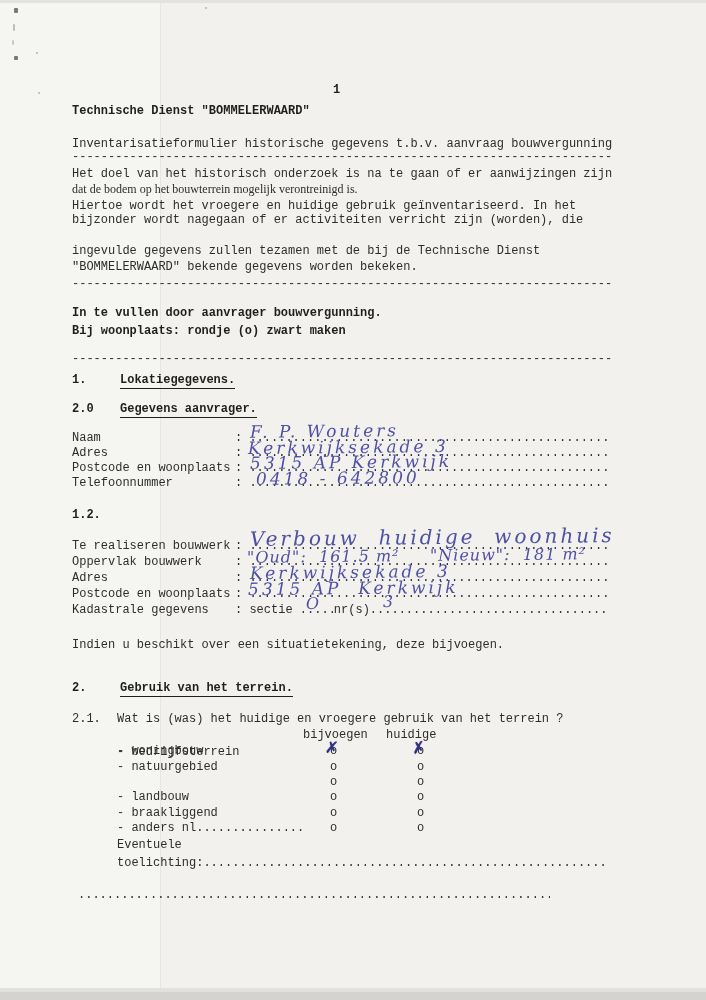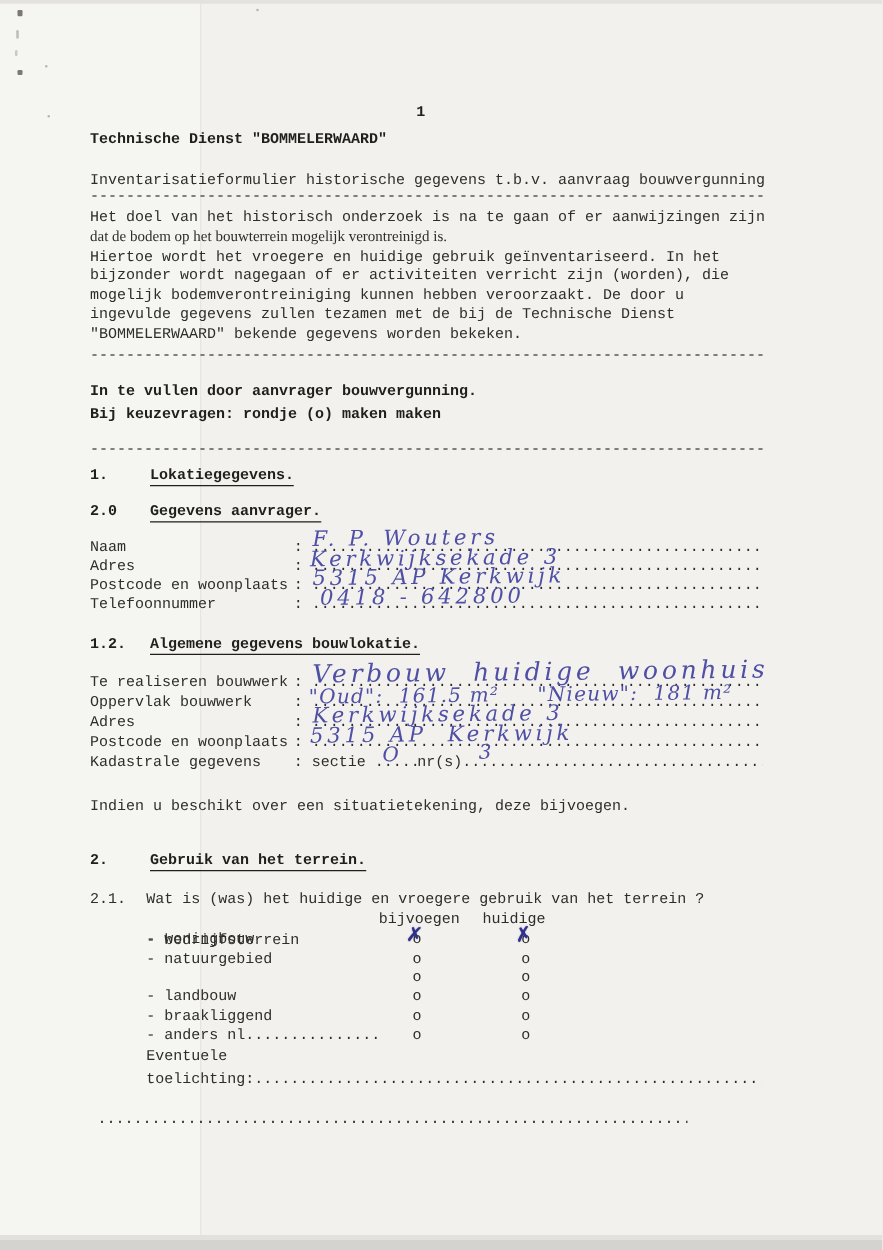--- a/index.html
+++ b/index.html
@@ -67,47 +67,45 @@
   <div class="t b" style="left:333px;top:83px;">1</div>
 
   <div class="t b" style="left:72px;top:104px;">Technische Dienst "BOMMELERWAARD"</div>
   <div class="t" style="left:72px;top:137px;">Inventarisatieformulier historische gegevens t.b.v. aanvraag bouwvergunning</div>
   <div class="t" style="left:72px;top:150px;"><span class="dash">--------------------------------------------------------------------------------</span></div>
 
   <div class="t" style="left:72px;top:167px;">Het doel van het historisch onderzoek is na te gaan of er aanwijzingen zijn</div>
   <div class="t" style="left:72px;top:182px;font-family:Liberation Serif, serif;">dat de bodem op het bouwterrein mogelijk verontreinigd is.</div>
   <div class="t" style="left:72px;top:199px;">Hiertoe wordt het vroegere en huidige gebruik geïnventariseerd. In het</div>
   <div class="t" style="left:72px;top:213px;">bijzonder wordt nagegaan of er activiteiten verricht zijn (worden), die</div>
-  <div class="t" style="left:72px;top:229px;">mogelijk bodemverontreiniging kunnen hebben veroorzaakt. De door u</div>
   <div class="t" style="left:72px;top:244px;">ingevulde gegevens zullen tezamen met de bij de Technische Dienst</div>
   <div class="t" style="left:72px;top:260px;">"BOMMELERWAARD" bekende gegevens worden bekeken.</div>
   <div class="t" style="left:72px;top:277px;"><span class="dash">--------------------------------------------------------------------------------</span></div>
 
   <div class="t b" style="left:72px;top:306px;">In te vullen door aanvrager bouwvergunning.</div>
-  <div class="t b" style="left:72px;top:324px;">Bij keuzevragen: rondje (o) maken maken</div>
+  <div class="t b" style="left:72px;top:324px;">Bij woonplaats: rondje (o) zwart maken</div>
   <div class="t" style="left:72px;top:352px;"><span class="dash">--------------------------------------------------------------------------------</span></div>
 
   <div class="t b" style="left:72px;top:373px;">1.</div>
   <div class="t b" style="left:120px;top:373px;"><span class="u">Lokatiegegevens.</span></div>
 
   <div class="t b" style="left:72px;top:402px;">2.0</div>
   <div class="t b" style="left:120px;top:402px;"><span class="u">Gegevens aanvrager.</span></div>
 
   <div class="t" style="left:72px;top:431px;"><span class="fl">Naam</span><span>:</span><span> </span><span class="dots" style="width:363px;">....................................................................................................</span></div>
   <div class="t" style="left:72px;top:446px;"><span class="fl">Adres</span><span>:</span><span> </span><span class="dots" style="width:363px;">....................................................................................................</span></div>
   <div class="t" style="left:72px;top:461px;"><span class="fl">Postcode en woonplaats</span><span>:</span><span> </span><span class="dots" style="width:363px;">....................................................................................................</span></div>
   <div class="t" style="left:72px;top:476px;"><span class="fl">Telefoonnummer</span><span>:</span><span> </span><span class="dots" style="width:363px;">....................................................................................................</span></div>
 
   <div class="hand" style="left:250px;top:421px;font-size:17px;letter-spacing:3px;">F. P. Wouters</div>
   <div class="hand" style="left:248px;top:437px;font-size:17px;letter-spacing:3px;">Kerkwijksekade 3</div>
   <div class="hand" style="left:250px;top:452px;font-size:17px;letter-spacing:3px;">5315 AP Kerkwijk</div>
   <div class="hand" style="left:256px;top:468px;font-size:17px;letter-spacing:3px;">0418 - 642800</div>
 
   <div class="t b" style="left:72px;top:508px;">1.2.</div>
-  <div class="t b" style="left:120px;top:508px;"><span class="u">Algemene gegevens bouwlokatie.</span></div>
 
   <div class="t" style="left:72px;top:539px;"><span class="fl">Te realiseren bouwwerk</span><span>:</span><span> </span><span class="dots" style="width:363px;">....................................................................................................</span></div>
   <div class="t" style="left:72px;top:555px;"><span class="fl">Oppervlak bouwwerk</span><span>:</span><span> </span><span class="dots" style="width:363px;">....................................................................................................</span></div>
   <div class="t" style="left:72px;top:571px;"><span class="fl">Adres</span><span>:</span><span> </span><span class="dots" style="width:363px;">....................................................................................................</span></div>
   <div class="t" style="left:72px;top:587px;"><span class="fl">Postcode en woonplaats</span><span>:</span><span> </span><span class="dots" style="width:363px;">....................................................................................................</span></div>
   <div class="t" style="left:72px;top:603px;"><span class="fl">Kadastrale gegevens</span><span>:</span><span> </span><span>sectie</span><span> </span><span class="dots" style="width:34px;">....................................................................................................</span><span>nr(s)</span><span class="dots" style="width:240px;">....................................................................................................</span></div>
 
   <div class="hand" style="left:250px;top:525px;font-size:20px;letter-spacing:3px;">Verbouw  huidige  woonhuis</div>
   <div class="hand" style="left:247px;top:546px;font-size:16px;letter-spacing:1px;">"Oud":  161.5 m²     "Nieuw":  181 m²</div>
   <div class="hand" style="left:250px;top:562px;font-size:17px;letter-spacing:3px;">Kerkwijksekade 3</div>

